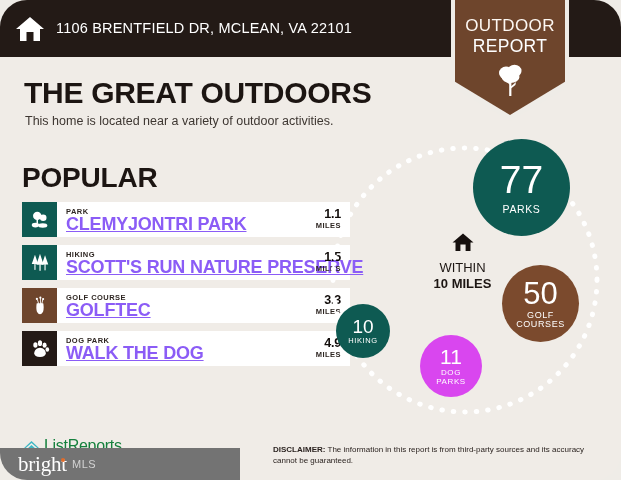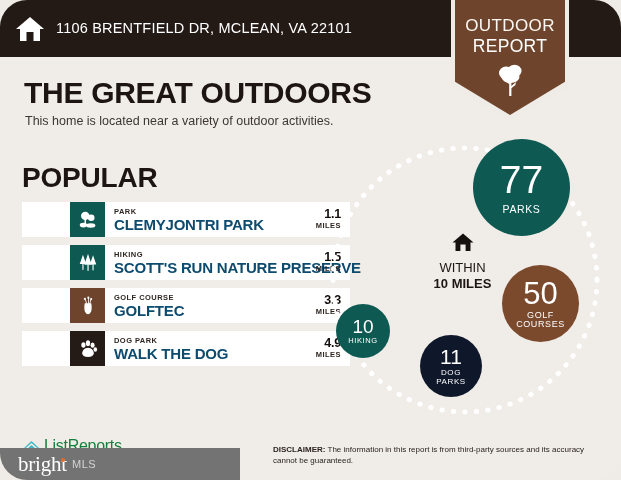--- a/index.html
+++ b/index.html
@@ -89,36 +89,36 @@
   }
   #popular-list {
     position: absolute; left: 22px; top: 202px;
     width: 280px;
   }
   .popular-row {
     position: relative;
     height: 35px; width: 328px;
     background: #ffffff;
     margin-bottom: 8px;
-    display: flex; align-items: center; padding-left: 48px;
+    display: flex; align-items: center;
   }
   .row-icon-box {
     width: 35px; height: 35px;
     flex: 0 0 35px;
     display: flex; align-items: center; justify-content: center;
   }
   .row-icon-box svg { width: 22px; height: 22px; display: block; }
   .row-text { flex: 1 1 auto; padding-left: 9px; min-width: 0; }
   .row-cat {
     font-size: 7.5px; font-weight: bold; color: #2e2622;
     letter-spacing: 0.45px; line-height: 10px;
   }
   .row-name {
-    font-size: 15px; font-weight: bold; color: #0c4a6e;
-    letter-spacing: -0.2px; line-height: 15px; white-space: nowrap;
+    font-size: 18px; font-weight: bold; color: #8b5cf6;
+    letter-spacing: -0.2px; line-height: 15px; white-space: nowrap; text-decoration: underline;
   }
   .row-dist {
     flex: 0 0 auto; padding-right: 9px; text-align: right;
   }
   .row-dist-num {
     font-size: 12.5px; font-weight: bold; color: #120d0b;
     line-height: 13px; letter-spacing: -0.2px;
   }
   .row-dist-unit {
     font-size: 7.5px; font-weight: bold; color: #2e2622;
@@ -142,21 +142,21 @@
   .bubble .bub-lbl { letter-spacing: 0.6px; line-height: 1.05; }
 
   #bubble-parks { left: 163px; top: 9px; width: 97px; height: 97px; background: #0e5a52; }
   #bubble-parks .bub-num { font-size: 39px; margin-bottom: 5px; }
   #bubble-parks .bub-lbl { font-size: 10.5px; }
 
   #bubble-golf { left: 192px; top: 135px; width: 77px; height: 77px; background: #7b4a2d; }
   #bubble-golf .bub-num { font-size: 31px; margin-bottom: 2px; }
   #bubble-golf .bub-lbl { font-size: 9px; }
 
-  #bubble-dogparks { left: 110px; top: 205px; width: 62px; height: 62px; background: #0f172a; text-align: center; }
+  #bubble-dogparks { left: 110px; top: 205px; width: 62px; height: 62px; background: #d946ef; text-align: center; }
   #bubble-dogparks .bub-num { font-size: 21px; margin-bottom: 2px; }
   #bubble-dogparks .bub-lbl { font-size: 8px; }
 
   #bubble-hiking { left: 26px; top: 174px; width: 54px; height: 54px; background: #0e5a52; }
   #bubble-hiking .bub-num { font-size: 19px; margin-bottom: 1px; }
   #bubble-hiking .bub-lbl { font-size: 7.5px; }
 
   #center-group {
     position: absolute; left: 90px; top: 102px;
     width: 125px; text-align: center;

